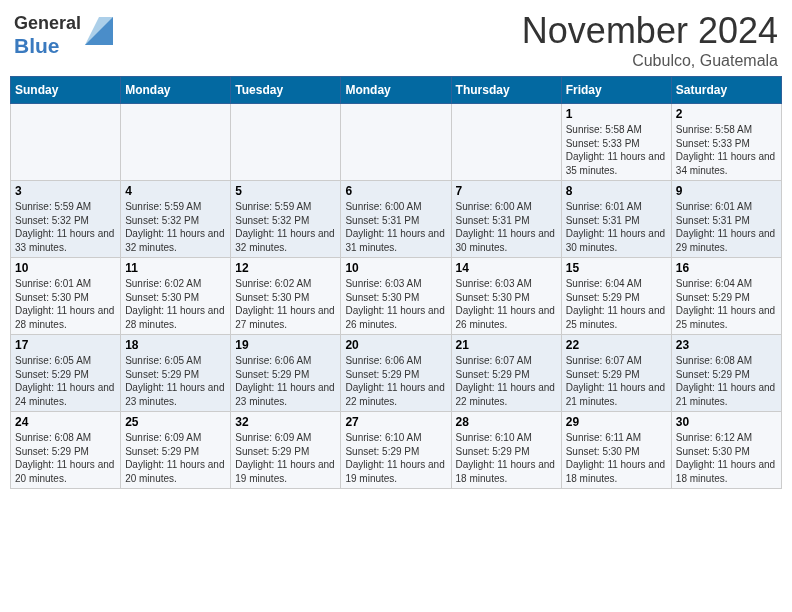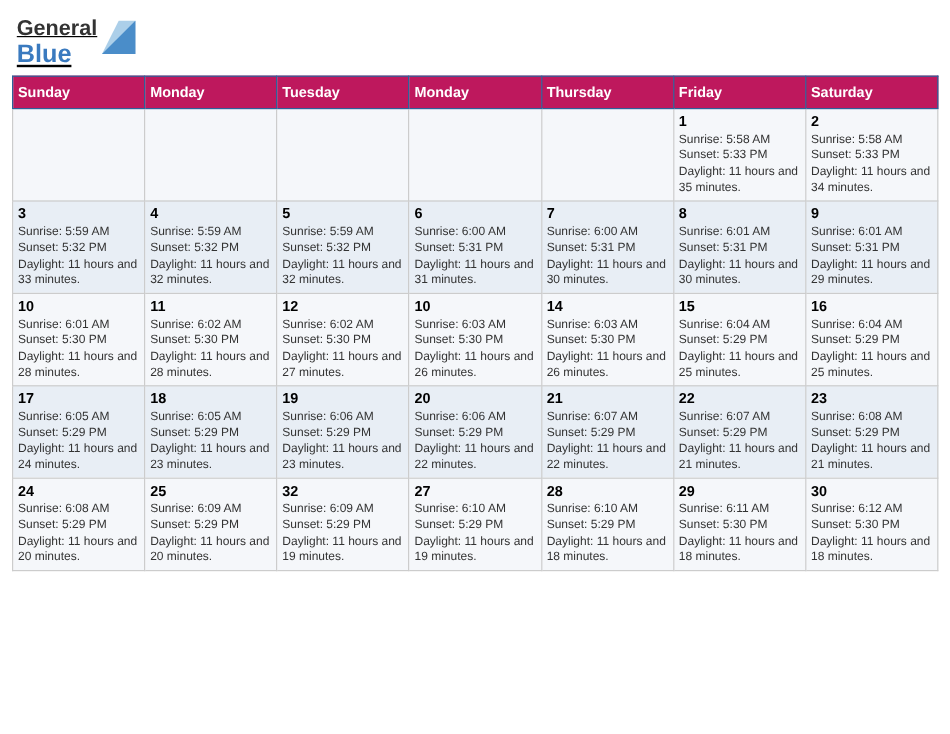--- a/index.html
+++ b/index.html
@@ -19,21 +19,20 @@
     }
     .logo {
       display: flex;
       align-items: center;
       margin-top: 4px;
     }
     .logo-text {
       display: flex;
       flex-direction: column;
       line-height: 1.1;
-      text-decoration: underline;
     }
     .logo-general {
       font-size: 18px;
       font-weight: bold;
       color: #333;
     }
     .logo-blue {
       font-size: 21px;
       font-weight: bold;
       color: #3a7abf;
@@ -55,21 +54,21 @@
     .location {
       font-size: 16px;
       color: #555;
     }
     .calendar {
       width: 100%;
       border-collapse: collapse;
       font-size: 11px;
     }
     .calendar thead th {
-      background: #be185d;
+      background: #0369a1;
       color: #fff;
       padding: 6px 4px;
       text-align: left;
       font-weight: bold;
       font-size: 12px;
       border: 1px solid #2d6099;
       margin-left: 32px;
     }
     .calendar tbody td {
       vertical-align: top;
@@ -110,20 +109,24 @@
   <div class="logo">
     <div class="logo-text">
       <span class="logo-general">General</span>
       <span class="logo-blue">Blue</span>
     </div>
     <svg class="logo-icon" viewBox="0 0 28 28" xmlns="http://www.w3.org/2000/svg">
       <polygon points="0,28 28,0 28,28" fill="#3a7abf"></polygon>
       <polygon points="0,28 14,0 28,0 28,28" fill="#5a9fd4" opacity="0.5"></polygon>
     </svg>
   </div>
+  <div class="title-block">
+    <div class="month-title">November 2024</div>
+    <div class="location">Cubulco, Guatemala</div>
+  </div>
 </div>
 
 <table class="calendar">
   <thead>
     <tr id="header-row">
         <th>Sunday</th>
         <th>Monday</th>
         <th>Tuesday</th>
         <th>Monday</th>
         <th>Thursday</th>

